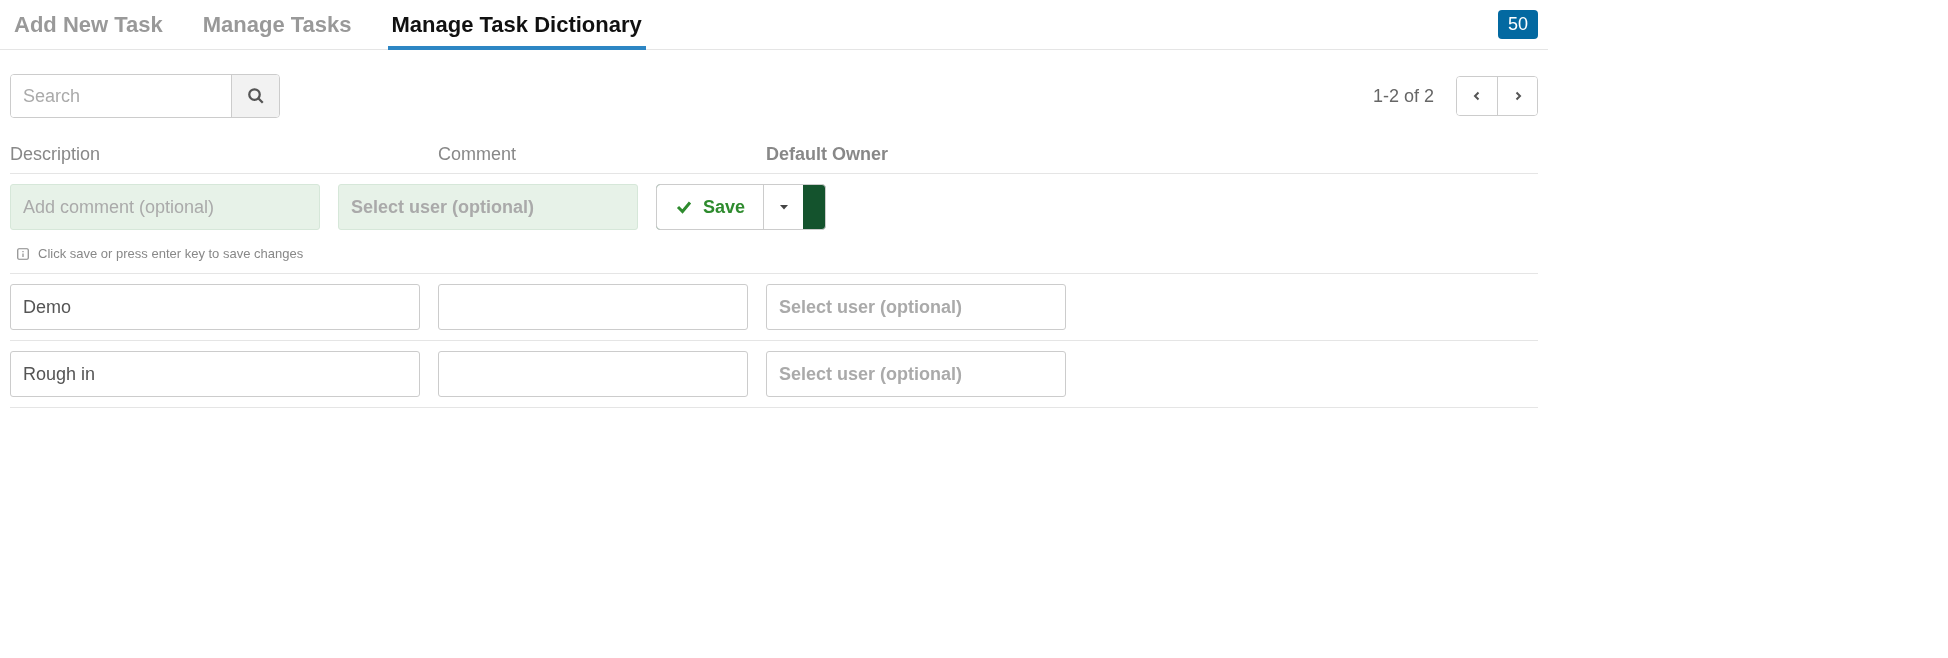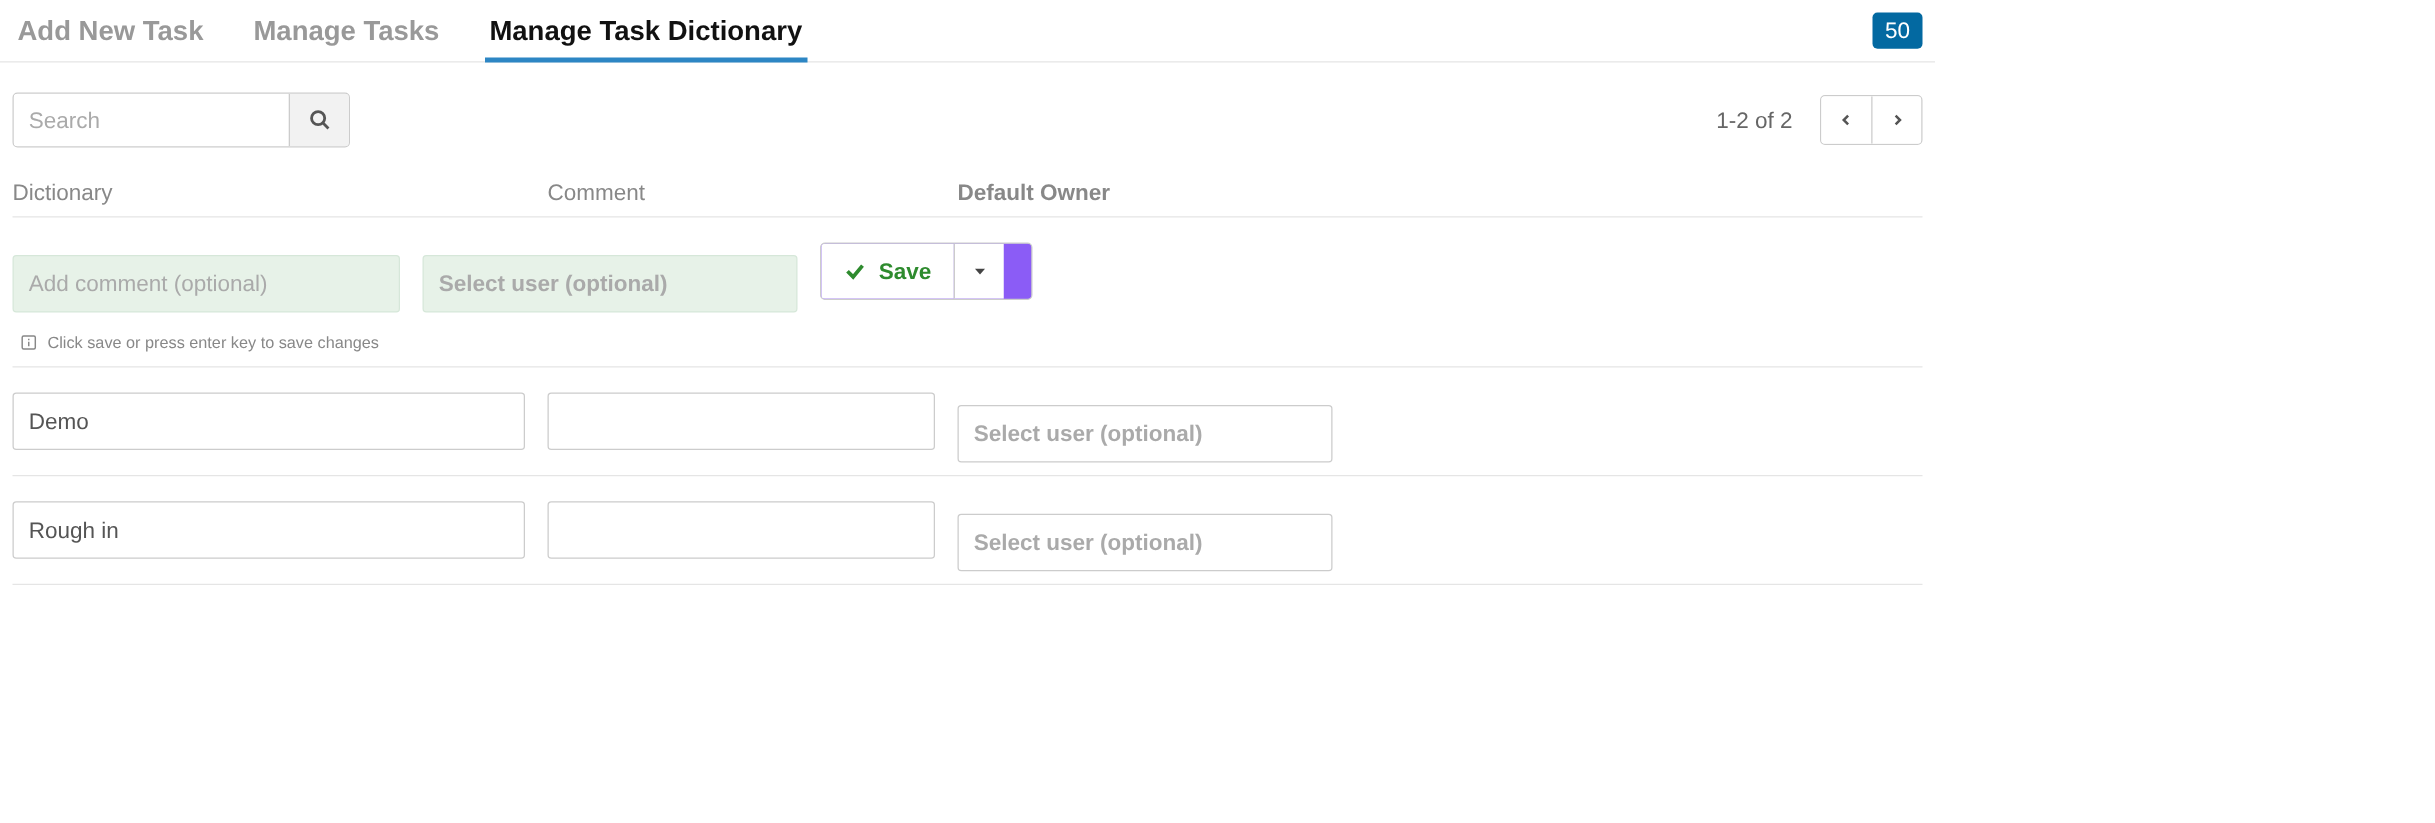--- a/index.html
+++ b/index.html
@@ -156,21 +156,21 @@
       background: #ffffff;
       font-size: 18px;
       padding: 0 12px;
       color: #333333;
       display: flex;
       align-items: center;
     }
     .field.input {
       cursor: text;
     }
-    .field.placeholder { color: #aaaaaa; margin-top: 20px; }
+    .field.placeholder { color: #aaaaaa; }
 
     .row-edit .field {
       background: #e7f2e8;
       border-color: #d6e7d9;
     }
 
     .hint-row {
       display: flex;
       align-items: center;
       gap: 8px;
@@ -179,21 +179,21 @@
       padding: 6px 0 12px 6px;
       border-bottom: 1px solid #e5e5e5;
     }
 
     .save-wrap {
       display: flex;
       border: 1px solid #cccccc;
       border-radius: 4px;
       overflow: hidden;
       height: 46px;
-      background: #8b5cf6;
+      background: #14532d;
     }
     .save-btn {
       background: #ffffff;
       border: none;
       display: flex;
       align-items: center;
       gap: 10px;
       padding: 0 18px;
       cursor: pointer;
       color: #2e8b2e;
@@ -258,21 +258,21 @@
         <svg width="12" height="14" viewBox="0 0 24 24" fill="none" stroke="currentColor" stroke-width="4">
           <polyline points="9 5 16 12 9 19"></polyline>
         </svg>
       </span>
     </button>
   </div>
 </div>
 
 <div class="grid">
   <div class="head-row">
-    <div class="head-cell col-desc">Dictionary</div>
+    <div class="head-cell col-desc">Description</div>
     <div class="head-cell col-comm">Comment</div>
     <div class="head-cell col-owner">Default Owner</div>
     <div class="head-cell col-act"></div>
   </div>
 
   <div class="data-row row-edit" style="border-bottom:none;">
     <div class="col-comm">
       <div class="field input placeholder">
         <span>Add comment (optional)</span>
       </div>

